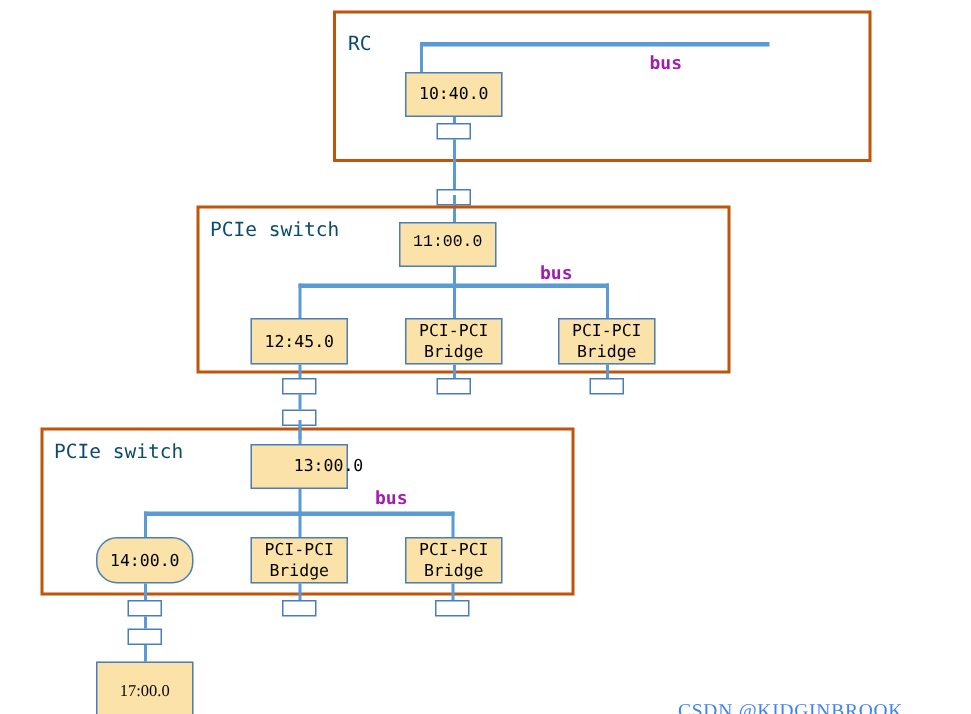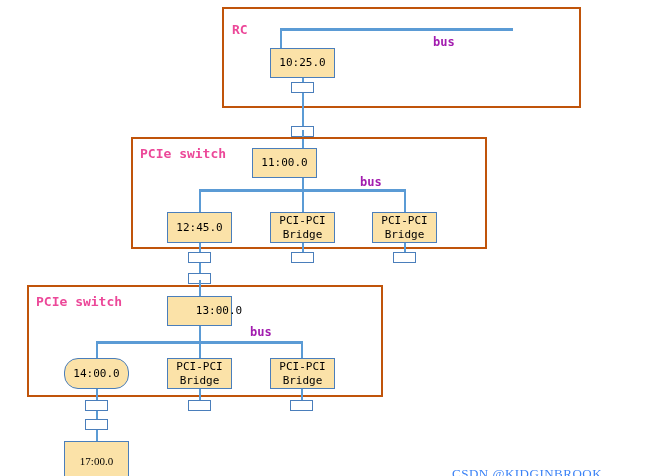--- a/index.html
+++ b/index.html
@@ -23,22 +23,22 @@
   .container-box {
     position: absolute;
     border: 2px solid #C0540A;
     background: transparent;
     box-sizing: border-box;
   }
   .container-label {
     position: absolute;
     font-family: "DejaVu Sans Mono", "Liberation Mono", monospace;
     font-size: 13px;
-    font-weight: bold;
-    color: #ec4899;
+    font-weight: normal;
+    color: #0c4a6e;
     white-space: nowrap;
     letter-spacing: 0px;
   }
   .node-box {
     position: absolute;
     background: #FBE2A8;
     border: 1.5px solid #4A7EBB;
     box-sizing: border-box;
     display: flex;
     flex-direction: column;
@@ -91,32 +91,32 @@
 
   <div class="container-box" style="left:222px; top:7px; width:359px; height:101px;"></div>
   <div class="container-label" style="left:232px; top:22px;">RC</div>
 
   <div class="bus-line" style="left:280px; top:28px; width:233px;"></div>
   <div class="bus-label" style="left:433px; top:35px;">bus</div>
 
   <div class="v-line" style="left:280px; top:28px; height:21px;"></div>
 
   <div class="node-box" style="left:270px; top:48px; width:65px; height:30px;">
-    <span>10:25.0</span>
+    <span>10:40.0</span>
   </div>
 
   <div class="v-line" style="left:302px; top:78px; height:52px;"></div>
   <div class="port-rect" style="left:291px; top:82px; width:23px; height:11px;"></div>
   <div class="port-rect" style="left:291px; top:126px; width:23px; height:11px;"></div>
   <div class="v-line" style="left:302px; top:130px; height:22px;"></div>
 
   <div class="container-box" style="left:131px; top:137px; width:356px; height:112px;"></div>
   <div class="container-label" style="left:140px; top:146px;">PCIe switch</div>
 
-  <div class="node-box" style="left:252px; top:148px; width:65px; height:30px;">
+  <div class="node-box" style="left:266px; top:148px; width:65px; height:30px;font-family:Liberation Mono, monospace;">
     <span>11:00.0</span>
   </div>
 
   <div class="v-line" style="left:302px; top:178px; height:14px;"></div>
   <div class="bus-line" style="left:199px; top:189px; width:207px;"></div>
   <div class="bus-label" style="left:360px; top:175px;">bus</div>
 
   <div class="v-line" style="left:199px; top:189px; height:23px;"></div>
   <div class="v-line" style="left:302px; top:189px; height:23px;"></div>
   <div class="v-line" style="left:404px; top:189px; height:23px;"></div>

